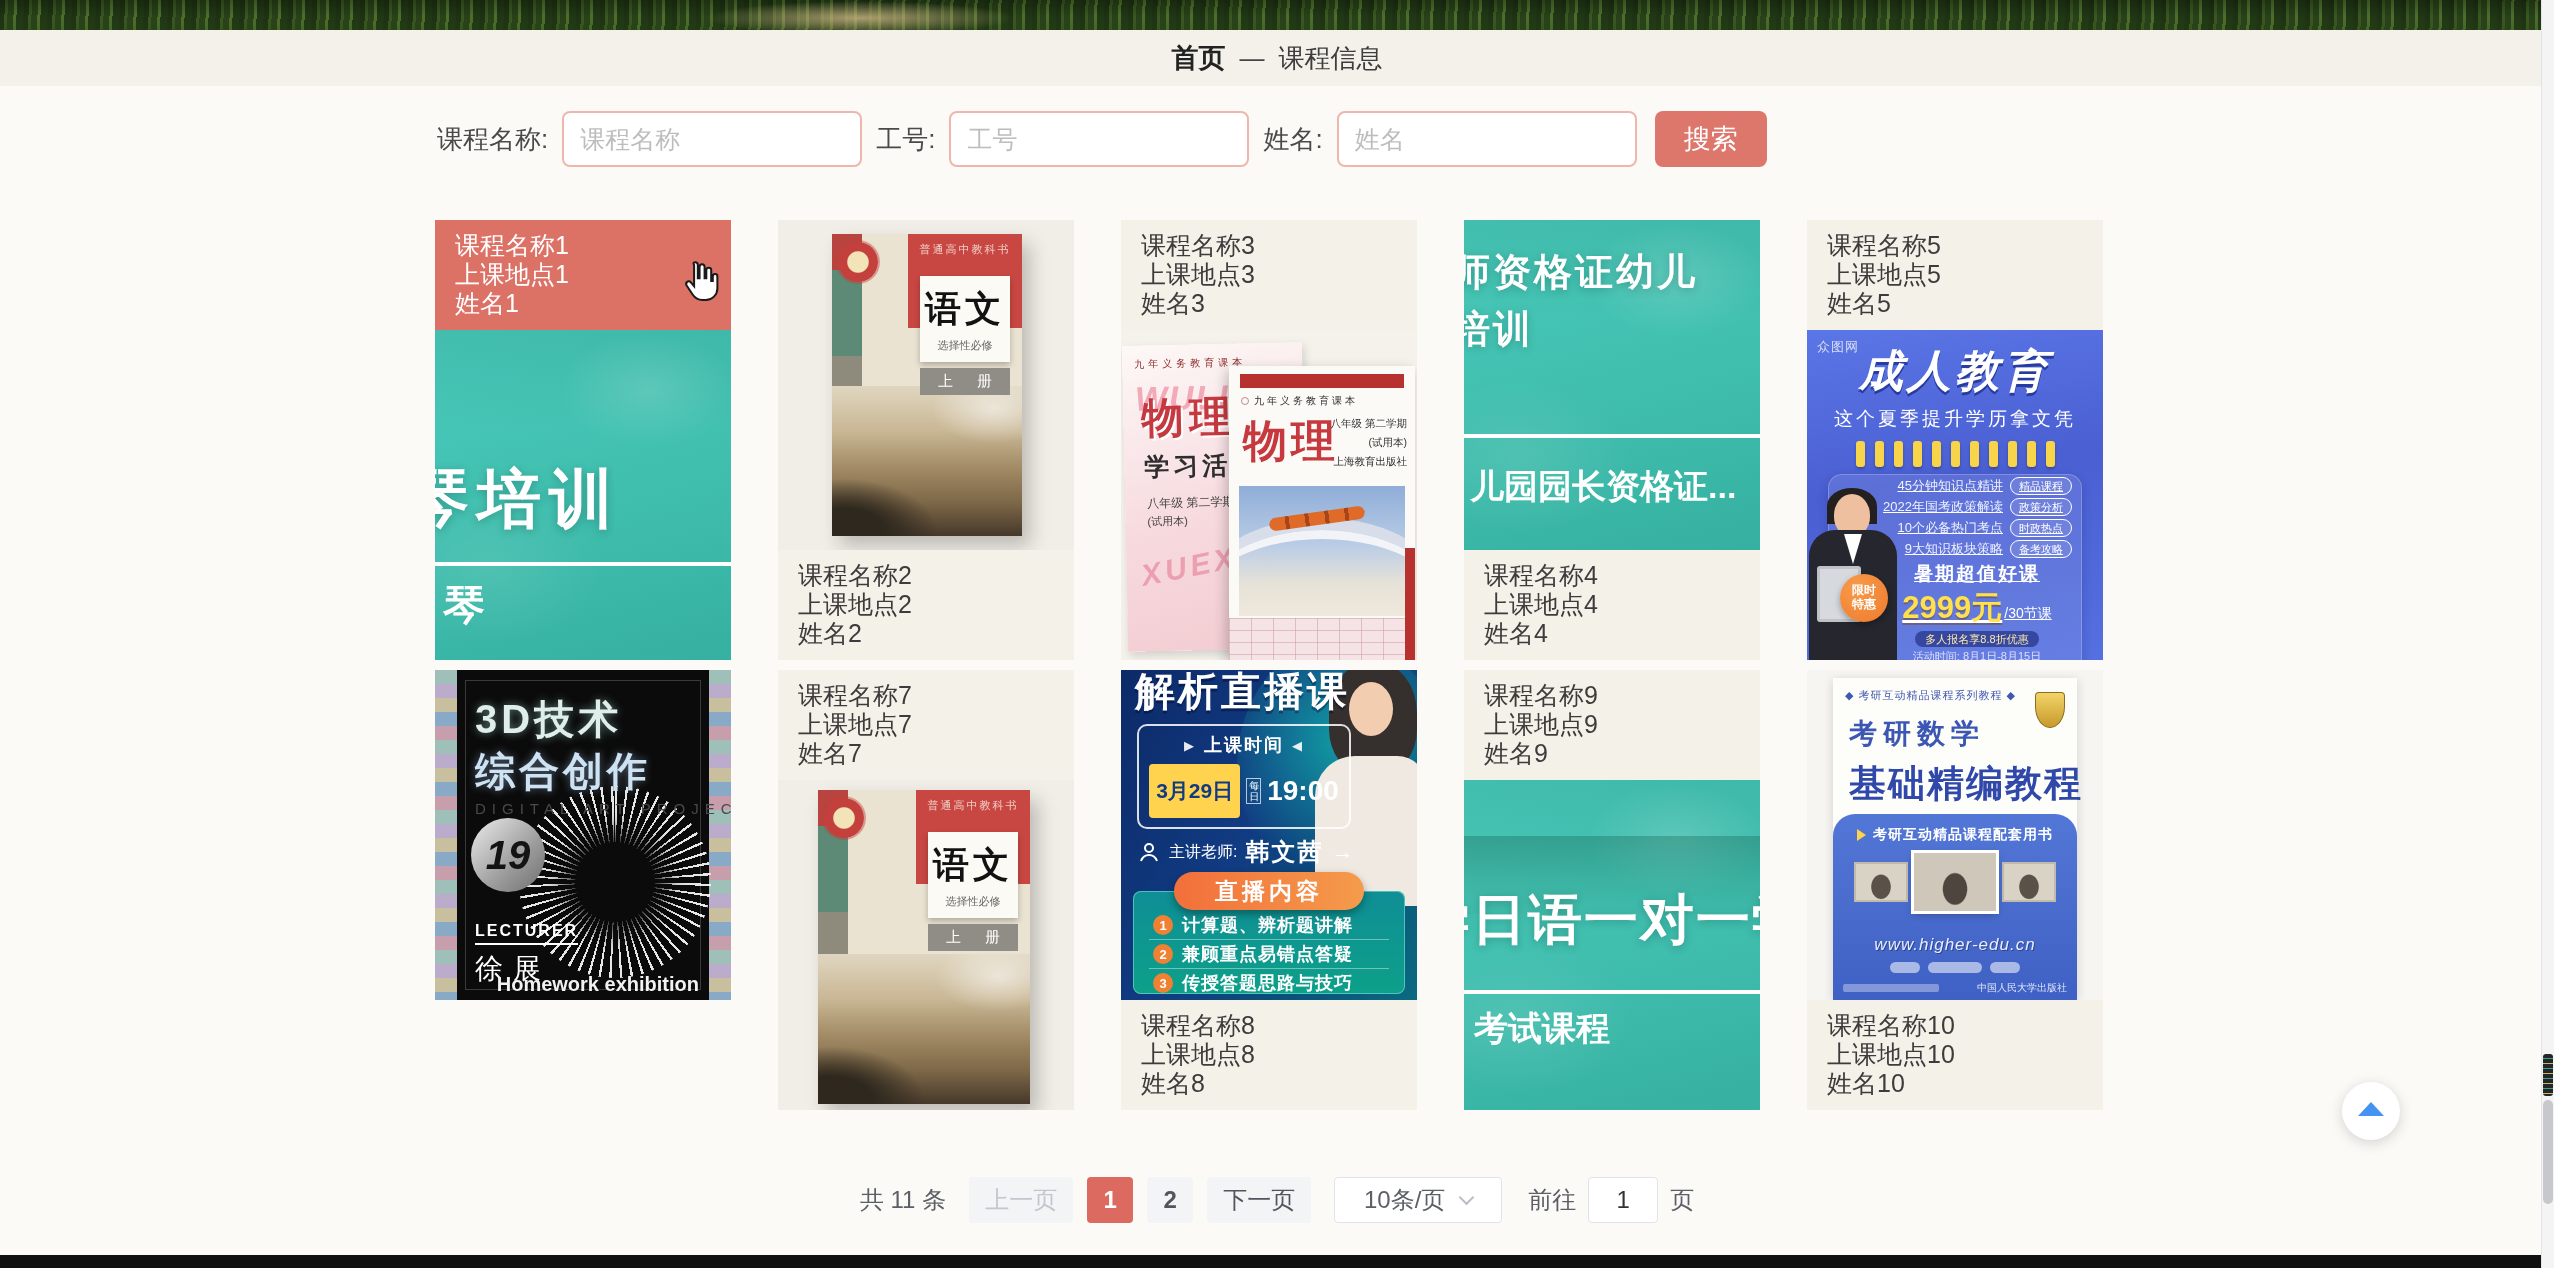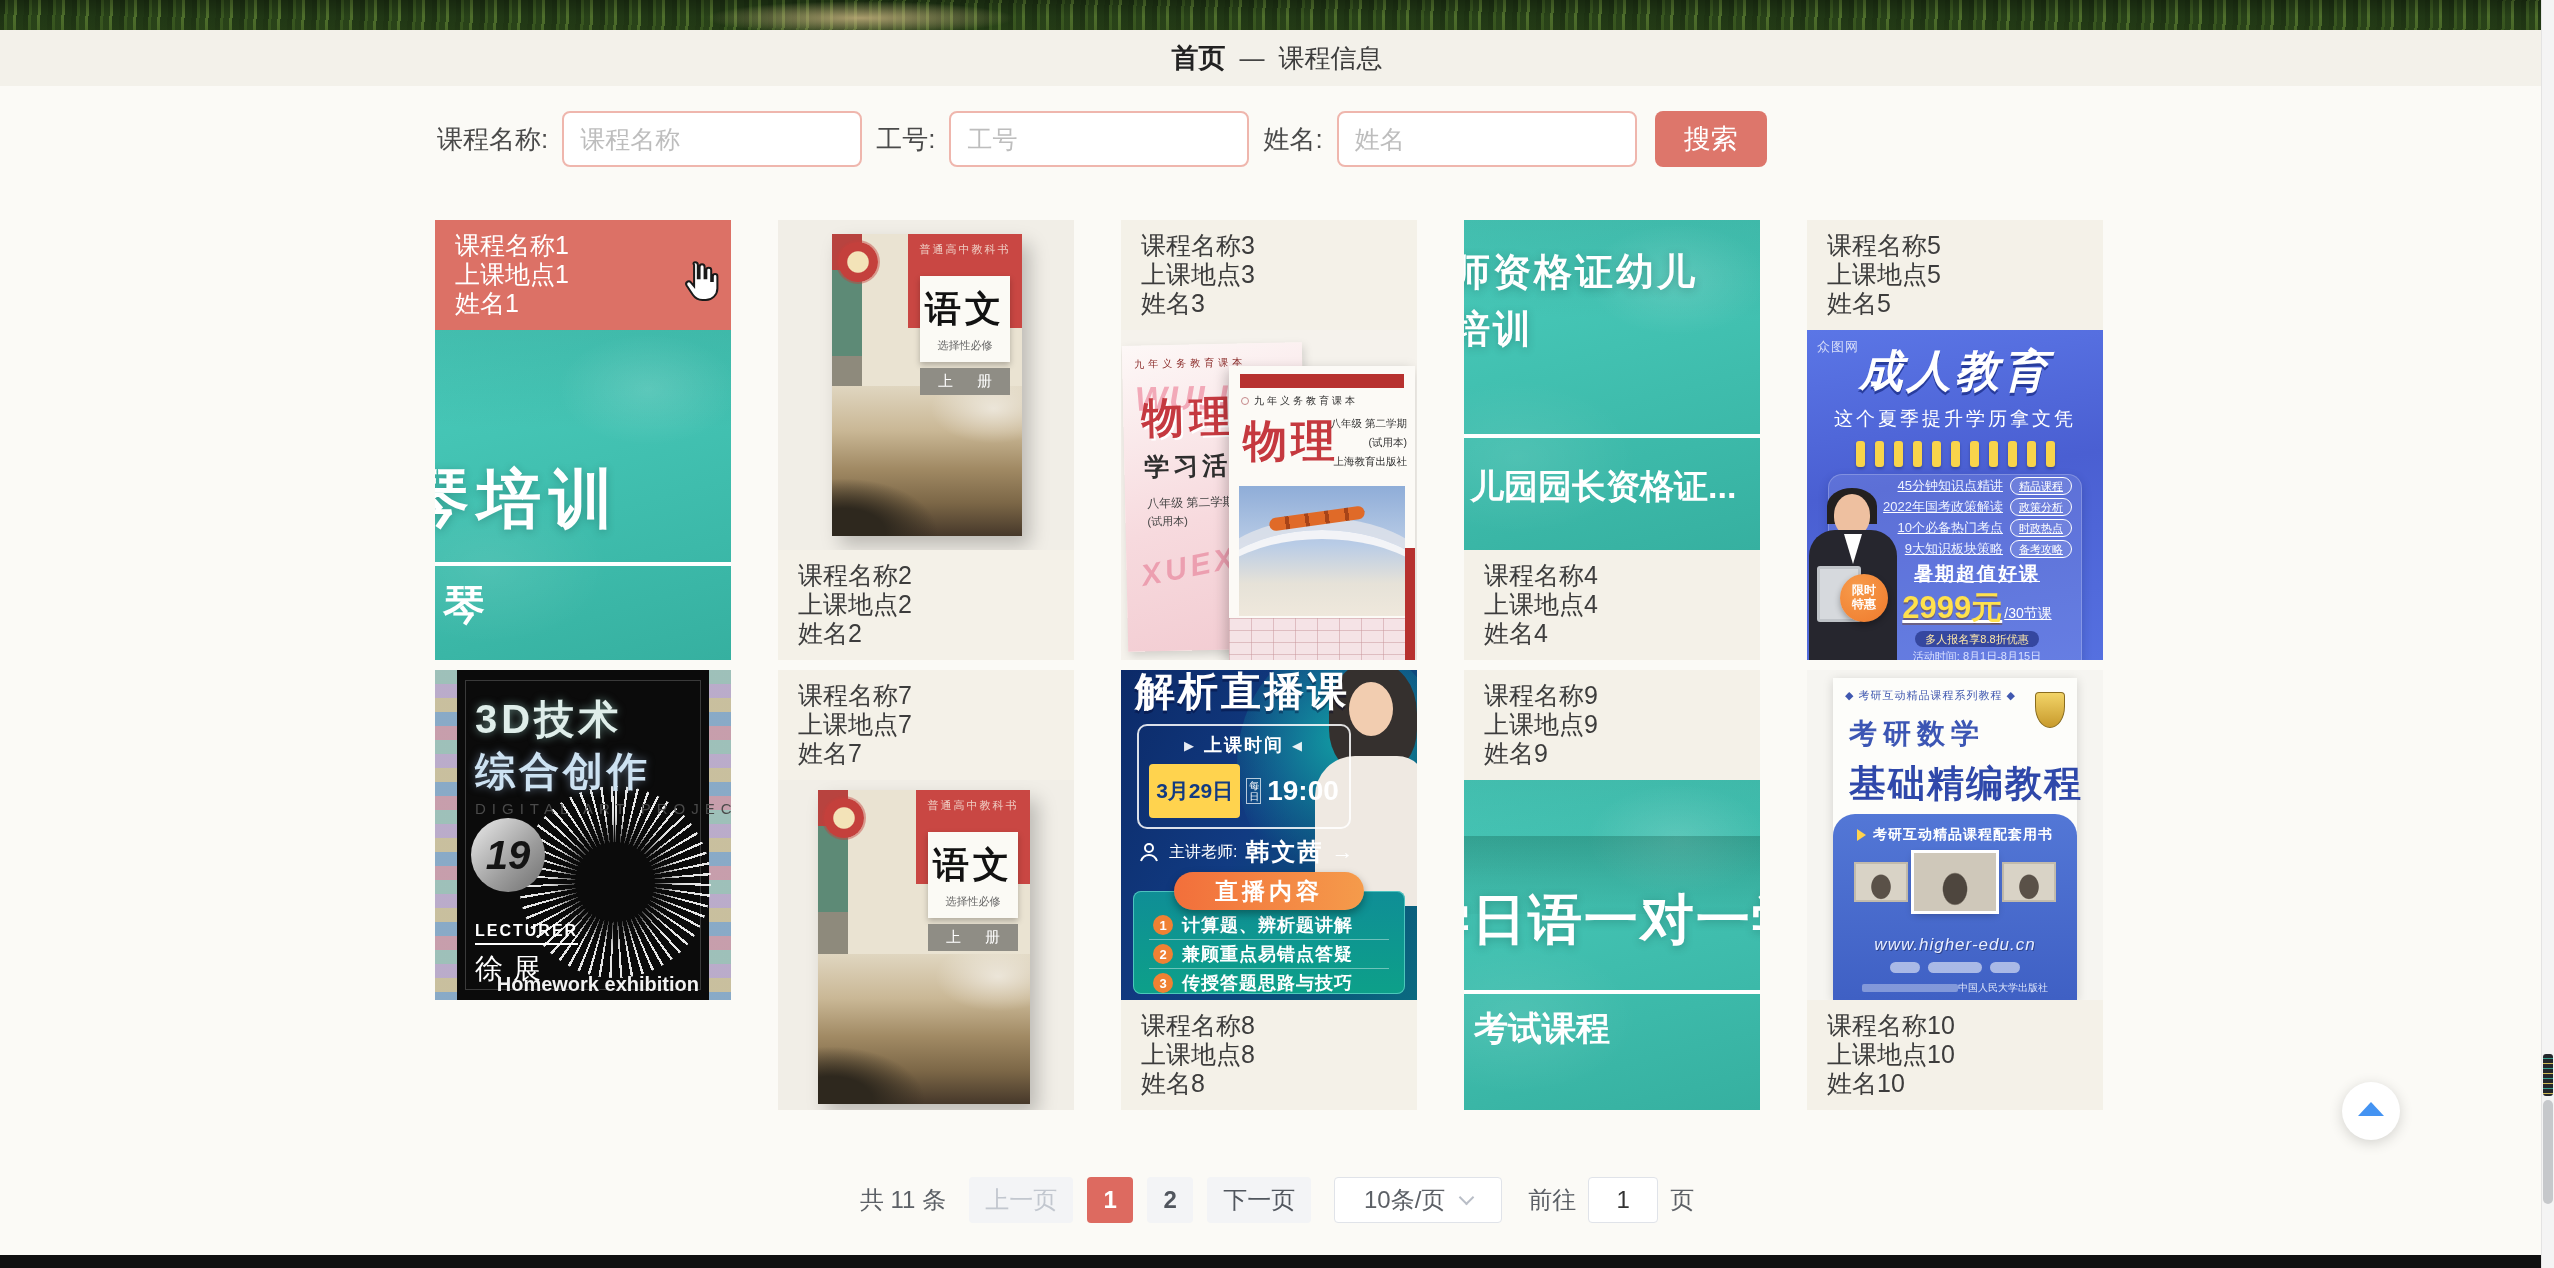--- a/index.html
+++ b/index.html
@@ -224,21 +224,21 @@
   .p10-thumbs{display:flex;justify-content:center;align-items:center;gap:6px;margin-top:9px;}
   .p10-th{width:54px;height:40px;background:radial-gradient(16px 20px at 50% 62%,#5a5148 58%,transparent 64%),#d9d3c6;
     box-shadow:inset 0 0 0 2px #c2bbac;}
   .p10-th.mid{width:82px;height:58px;background:radial-gradient(20px 26px at 50% 62%,#4e463e 58%,transparent 64%),#cfc8ba;
     box-shadow:0 0 0 3px #fff,0 3px 8px rgba(0,0,0,.3);z-index:2;}
   .p10-url{margin-top:24px;text-align:center;font-size:17px;font-style:italic;color:#e8eeff;
     text-shadow:1px 1px 0 rgba(0,0,30,.35);letter-spacing:1px;}
   .p10-caps{display:flex;justify-content:center;gap:8px;margin-top:7px;}
   .p10-caps span{width:30px;height:11px;border-radius:999px;background:rgba(255,255,255,.55);}
   .p10-caps span.w{width:54px;}
-  .p10-foot{position:absolute;left:10px;right:10px;bottom:5px;display:flex;justify-content:center;
+  .p10-foot{position:absolute;left:10px;right:10px;bottom:5px;display:flex;justify-content:space-between;
     align-items:center;font-size:10px;color:#dfe6fa;}
   .p10-foot-line{width:96px;height:8px;border-radius:2px;background:rgba(255,255,255,.35);}
 
   
   .pager{position:absolute;left:0;top:1176px;width:2554px;height:48px;display:flex;align-items:center;
     justify-content:center;font-size:24px;color:#5c6066;}
   .pg-total{margin-right:16px;white-space:nowrap;}
   .pg-btn{background:#f3f4f6;height:46px;line-height:46px;padding:0 16px;border-radius:4px;
     color:#51565e;margin:0 7px;white-space:nowrap;}
   .pg-btn.disabled{color:#c2c7cf;}

